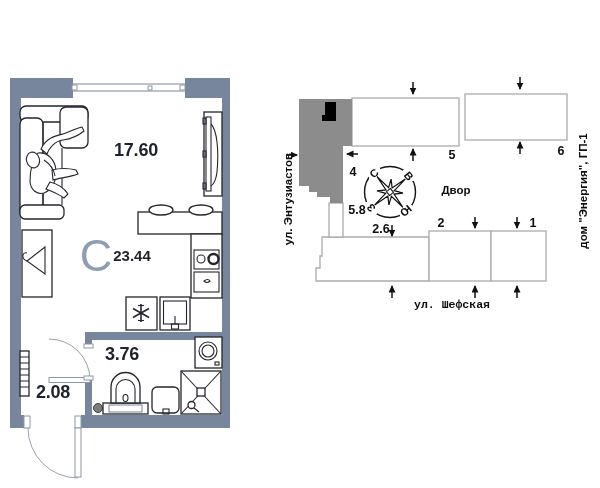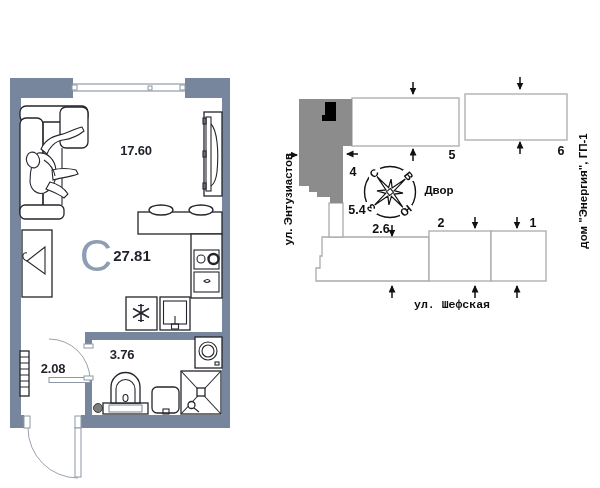--- a/index.html
+++ b/index.html
@@ -8,21 +8,21 @@
   .stage svg{position:absolute;left:0;top:0;}
   .wall{fill:#77869c;}
   .furn{fill:#ffffff;stroke:#24262b;stroke-width:1.3;}
   .thin{fill:none;stroke:#24262b;stroke-width:1.1;}
   .jamb{fill:#ffffff;stroke:#8d97a5;stroke-width:1;}
   .arc{fill:none;stroke:#9aa2ad;stroke-width:1;}
   .bld{fill:#ffffff;stroke:#ababab;stroke-width:1.3;}
   .arrow{stroke:#111;stroke-width:1.5;fill:none;}
   .lbl{position:absolute;transform:translate(-50%,-50%);white-space:nowrap;color:#1e222b;}
   .vert{transform:translate(-50%,-50%) rotate(-90deg);}
-  .num{font-weight:700;font-size:13px;letter-spacing:-0.2px;}
+  .num{font-weight:700;font-size:18px;letter-spacing:-0.2px;}
   .num-lg{font-weight:700;font-size:15px;}
   .type-letter{font-size:45px;font-weight:400;color:#8d9db2;}
   .site-num{font-weight:700;font-size:12.5px;color:#0e0e0e;}
   .site-street{font-weight:700;font-size:11.5px;color:#0e0e0e;}
   svg text{font-family:"Liberation Sans",sans-serif;font-weight:700;font-size:11px;fill:#0e0e0e;}
 </style>
 </head>
 <body>
 
 <div class="stage">
@@ -213,30 +213,30 @@
       <text x="374" y="173" text-anchor="middle" dominant-baseline="central" transform="rotate(-40 374 173)">С</text>
       <text x="409" y="176" text-anchor="middle" dominant-baseline="central" transform="rotate(50 409 176)">В</text>
       <text x="406" y="211" text-anchor="middle" dominant-baseline="central" transform="rotate(140 406 211)">Ю</text>
       <text x="371" y="208" text-anchor="middle" dominant-baseline="central" transform="rotate(230 371 208)">З</text>
     </g>
   </g>
 </svg>
 
 <div class="lbl num" style="left:136px;top:150px;">17.60</div>
 <div class="lbl type-letter" style="left:96px;top:256px;">С</div>
-<div class="lbl num-lg" style="left:132px;top:255px;">27.81</div>
+<div class="lbl num-lg" style="left:132px;top:255px;">23.44</div>
 <div class="lbl num" style="left:122px;top:354px;">3.76</div>
-<div class="lbl num" style="left:53px;top:368px;">2.08</div>
+<div class="lbl num" style="left:53px;top:392px;">2.08</div>
 
 <div class="lbl site-num" style="left:353px;top:172px;">4</div>
 <div class="lbl site-num" style="left:452px;top:155px;">5</div>
 <div class="lbl site-num" style="left:561px;top:151px;">6</div>
-<div class="lbl site-num" style="left:357px;top:210px;">5.4</div>
+<div class="lbl site-num" style="left:357px;top:210px;">5.8</div>
 <div class="lbl site-num" style="left:381px;top:229px;">2.6</div>
 <div class="lbl site-num" style="left:441px;top:223px;">2</div>
 <div class="lbl site-num" style="left:533px;top:223px;">1</div>
-<div class="lbl site-street" style="left:439px;top:190px;font-weight:700;">Двор</div>
+<div class="lbl site-street" style="left:456px;top:190px;font-weight:700;">Двор</div>
 
 <div class="lbl vert site-street" style="left:288px;top:199px;">ул. Энтузиастов</div>
 <div class="lbl vert site-street" style="left:583px;top:191px;">дом "Энергия", ГП-1</div>
 <div class="lbl site-street" style="left:452px;top:304px;font-family:Liberation Mono, monospace;">ул. Шефская</div>
 
 </div>
 
 </body></html>

